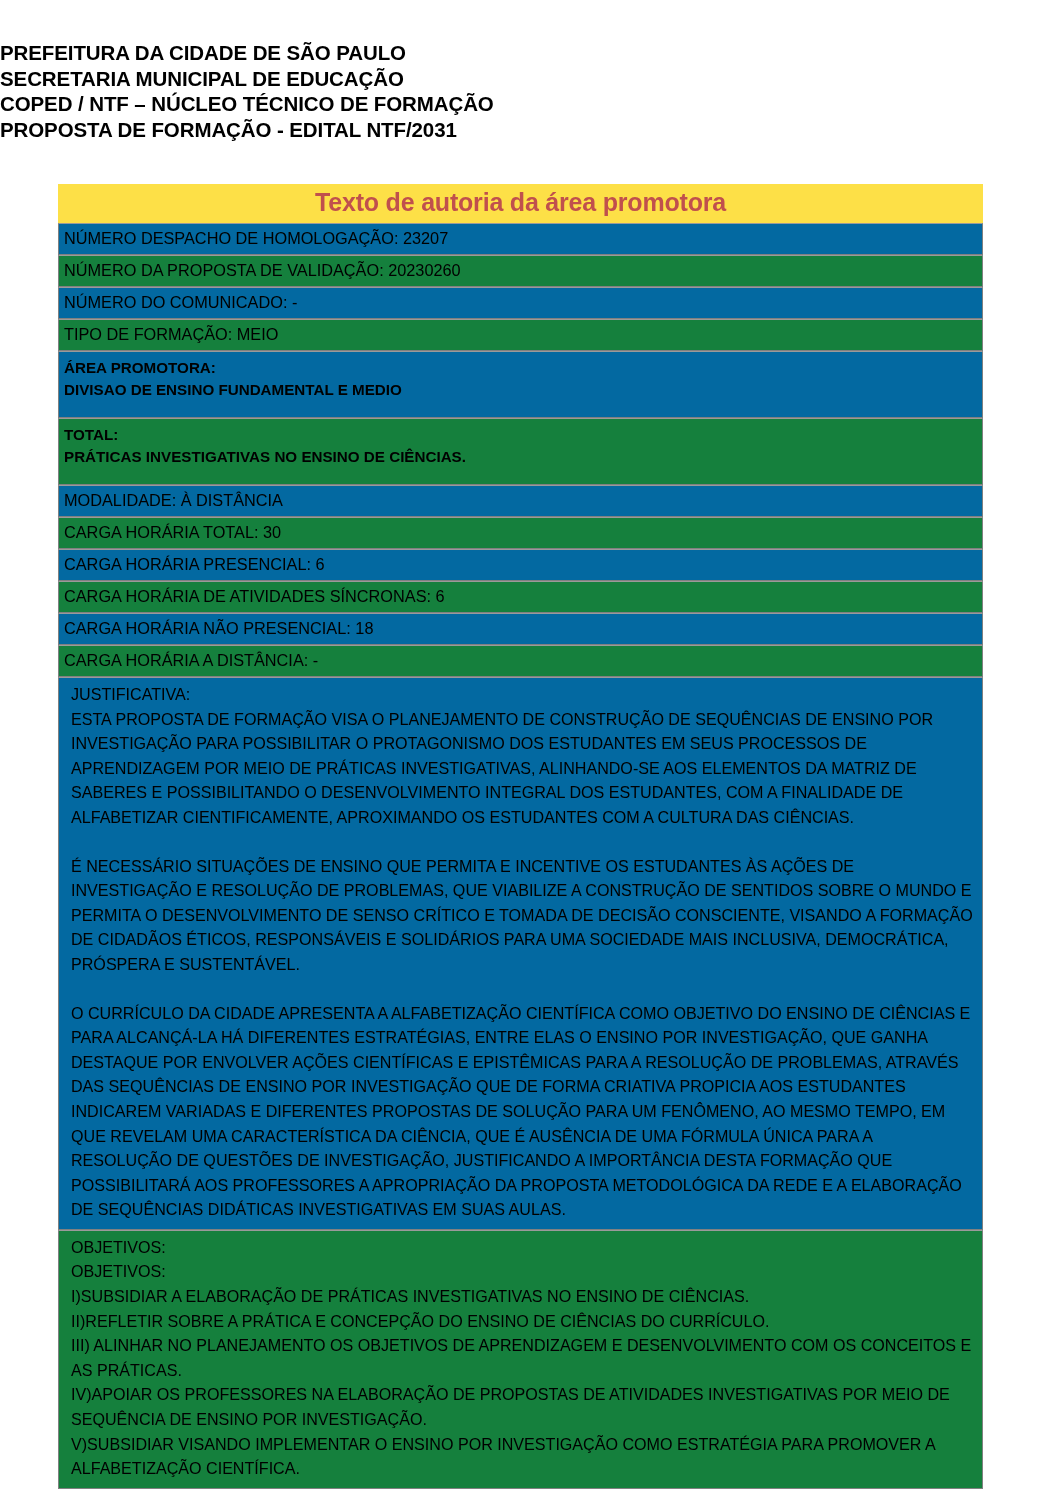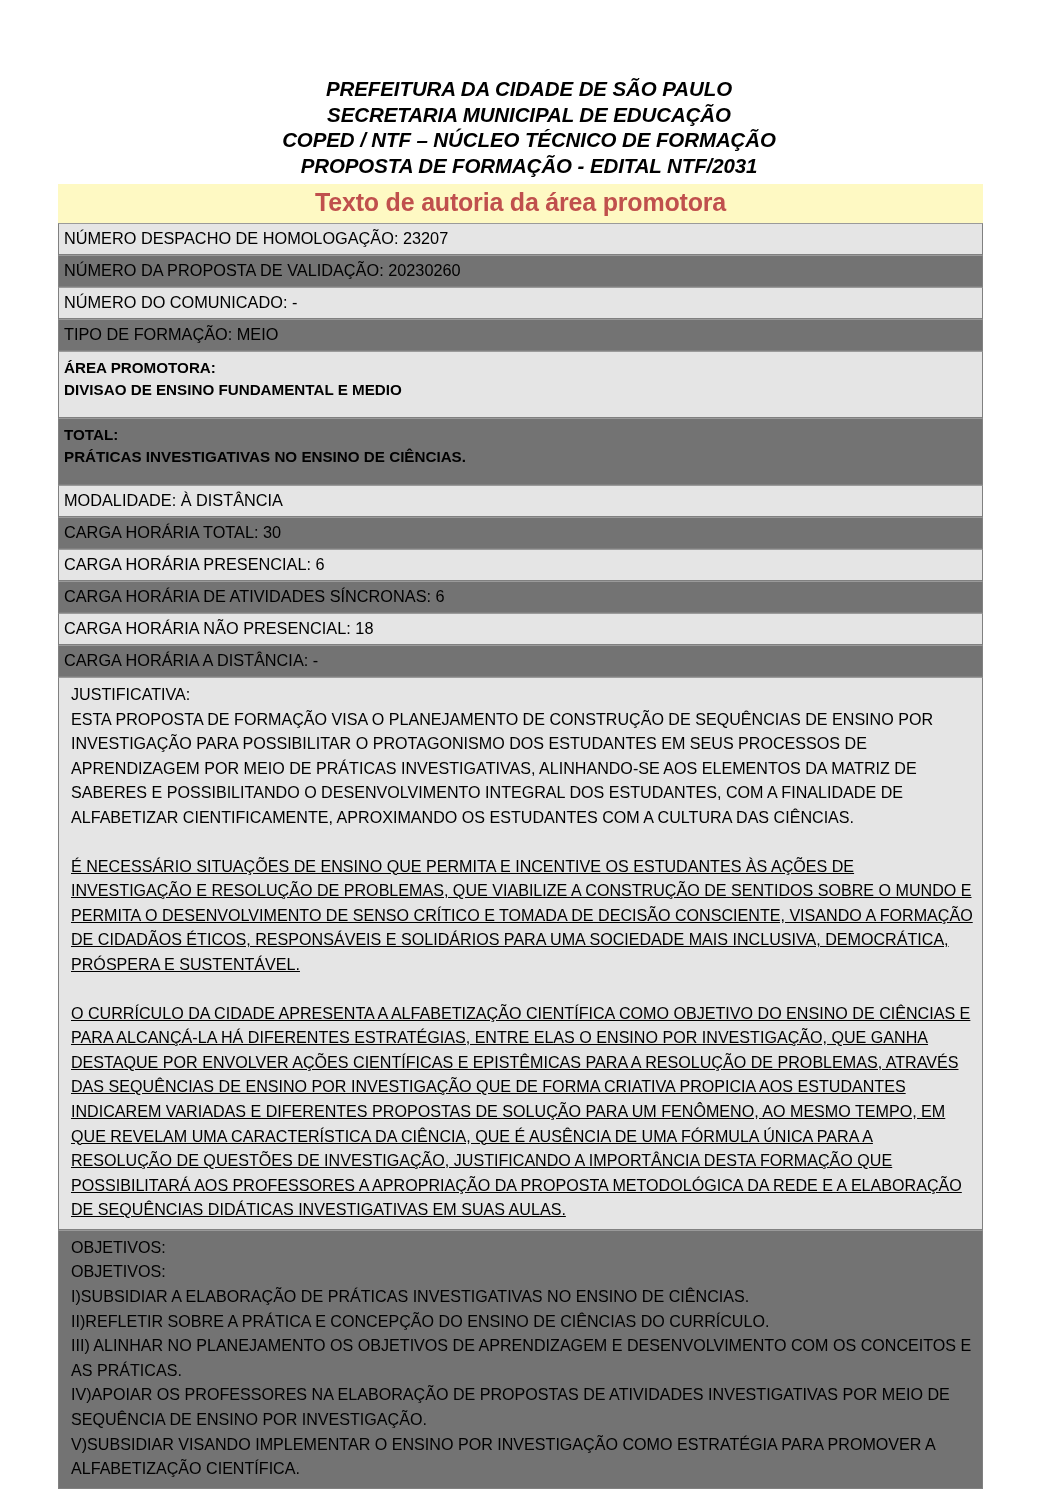--- a/index.html
+++ b/index.html
@@ -18,67 +18,66 @@
   .page {
     position: relative;
     width: 1058px;
     height: 1497px;
     background: #ffffff;
     box-sizing: border-box;
   }
 
   
   .doc-header {
-    padding-top: 76px;
-    text-align: center;
-    font-style: italic;
+    padding-top: 40px;
+    text-align: left;
   }
   .doc-header .hline {
     font-size: 20.5px;
     font-weight: bold;
     line-height: 25.5px;
     letter-spacing: -0.1px;
     white-space: nowrap;
   }
 
   
   .form-table {
     position: absolute;
     left: 58px;
     top: 184px;
     width: 925px;
     border-collapse: separate;
     border-spacing: 0;
   }
 
   .subtitle-bar {
-    background: #fef9c3;
+    background: #fde047;
     text-align: center;
     padding: 3px 0 6px 0;
     border: none;
   }
   .subtitle-bar .subtitle-text {
     color: #C0504D;
     font-size: 25px;
     font-weight: bold;
     line-height: 30px;
     letter-spacing: -0.2px;
   }
 
   .row {
     border: 1px solid #808080;
     border-top: 1px solid #9a9a9a;
     padding: 4px 5px 5px 5px;
     font-size: 16.3px;
     line-height: 21px;
     vertical-align: top;
-    background: #e5e5e5;
+    background: #0369a1;
   }
   .row.peach {
-    background: #737373;
+    background: #15803d;
   }
   .row.bold {
     font-weight: bold;
     font-size: 15.2px;
     line-height: 22px;
   }
   .row.tall {
     padding-top: 5px;
     padding-bottom: 16px;
   }
@@ -97,21 +96,20 @@
     line-height: 24.6px;
   }
   .body-cell .ptitle {
     display: block;
   }
   .body-cell p {
     margin: 0;
   }
   .body-cell p.gap {
     margin-top: 24px;
-    text-decoration: underline;
   }
 </style>
 </head>
 <body>
 
 <div class="page">
 
   <div class="doc-header">
     <div class="hline">PREFEITURA DA CIDADE DE SÃO PAULO</div>
     <div class="hline">SECRETARIA MUNICIPAL DE EDUCAÇÃO</div>

